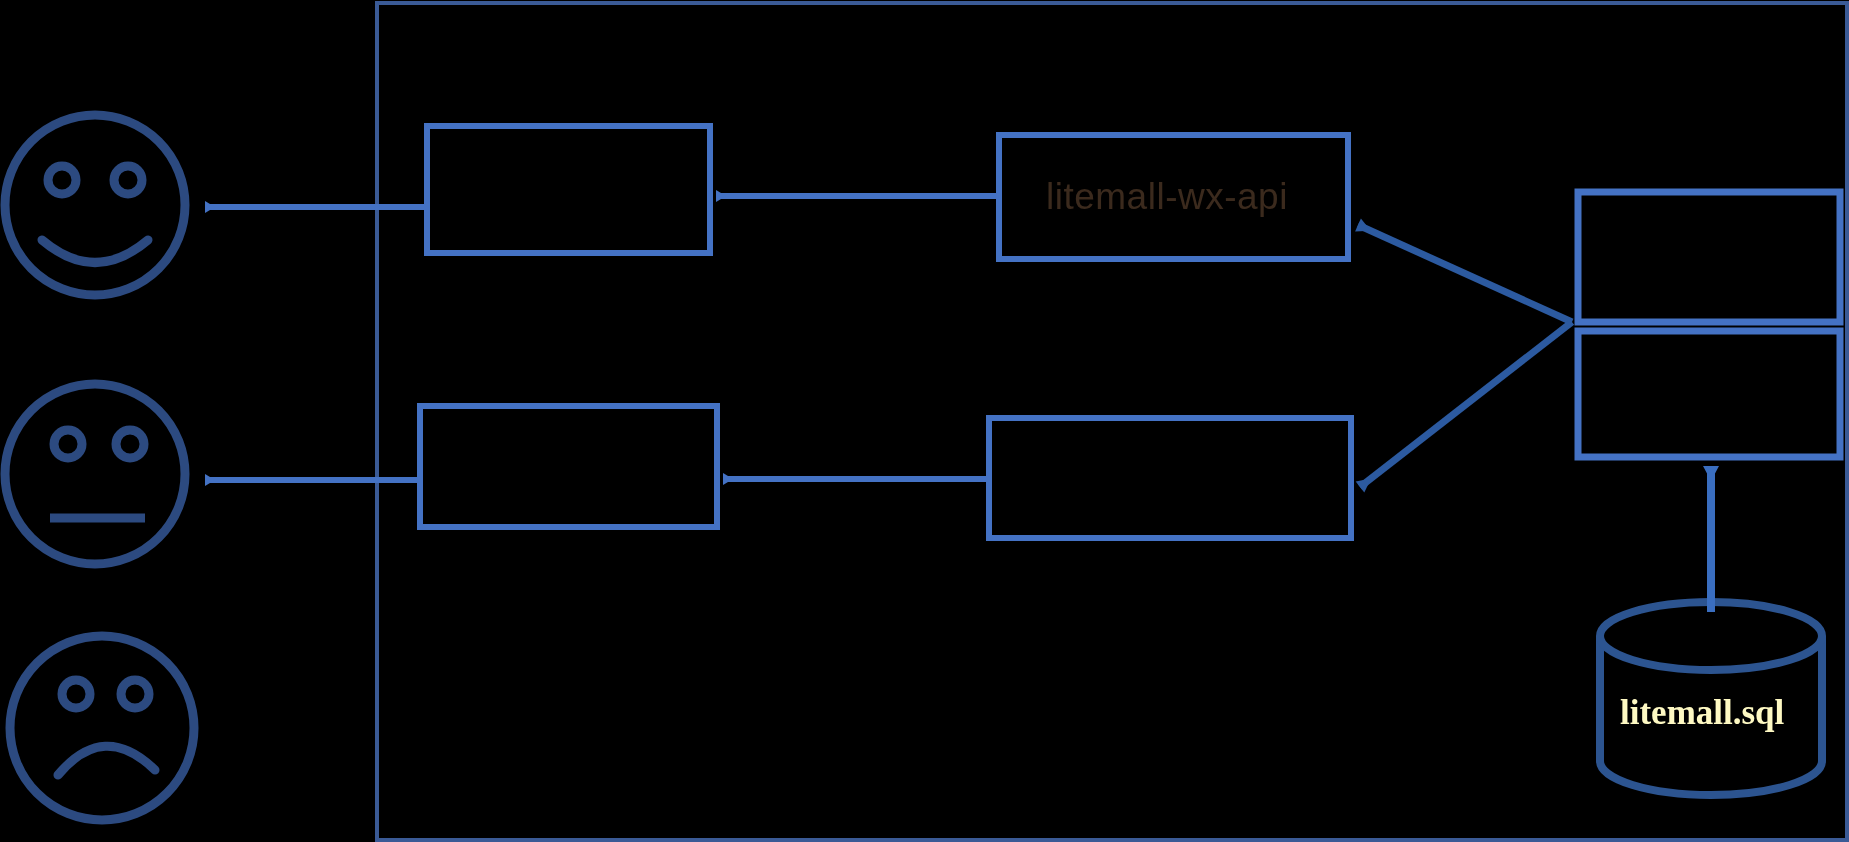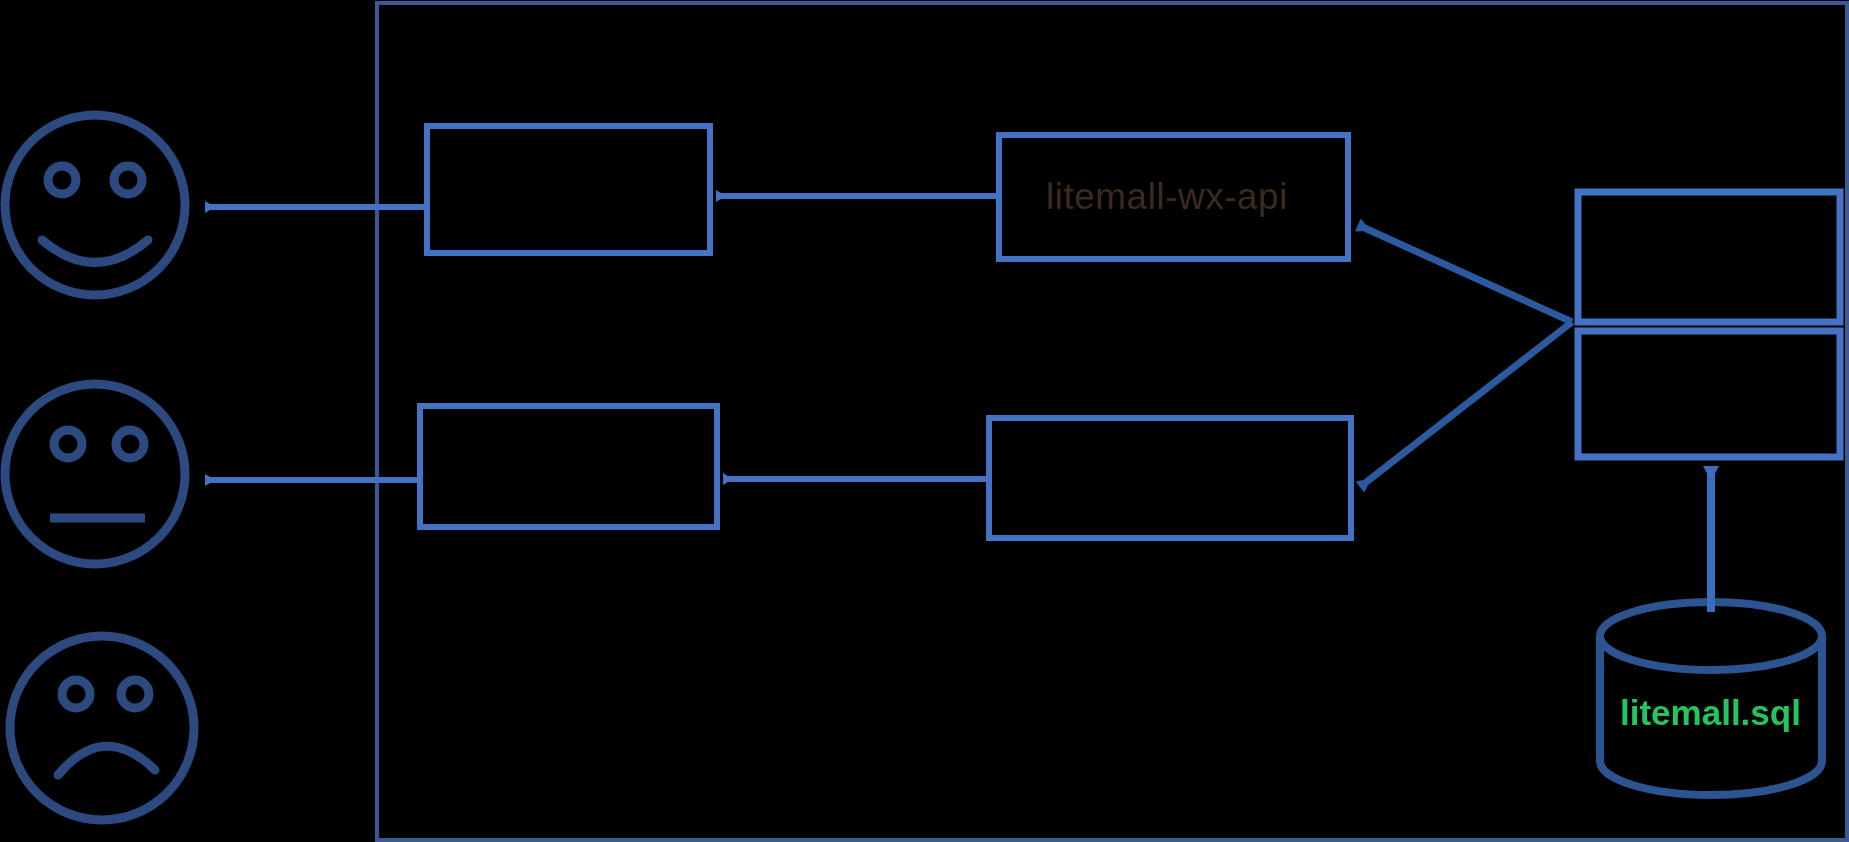--- a/index.html
+++ b/index.html
@@ -32,24 +32,24 @@
     pointer-events: none;
   }
   .lbl-api {
     font-family: "Liberation Sans", sans-serif;
     font-size: 37px;
     font-weight: 400;
     color: #3b2a1d;
     letter-spacing: 0.5px;
   }
   .lbl-sql {
-    font-family: Liberation Sans, sans-serif;
+    font-family: Liberation Serif, serif;
     font-size: 35px;
     font-weight: 700;
-    color: #22c55e;
+    color: #fef9c3;
     letter-spacing: 0px;
   }
 </style>
 </head>
 <body>
 
 <div id="stage">
 
   <svg viewBox="0 0 1849 842" xmlns="http://www.w3.org/2000/svg">
 

